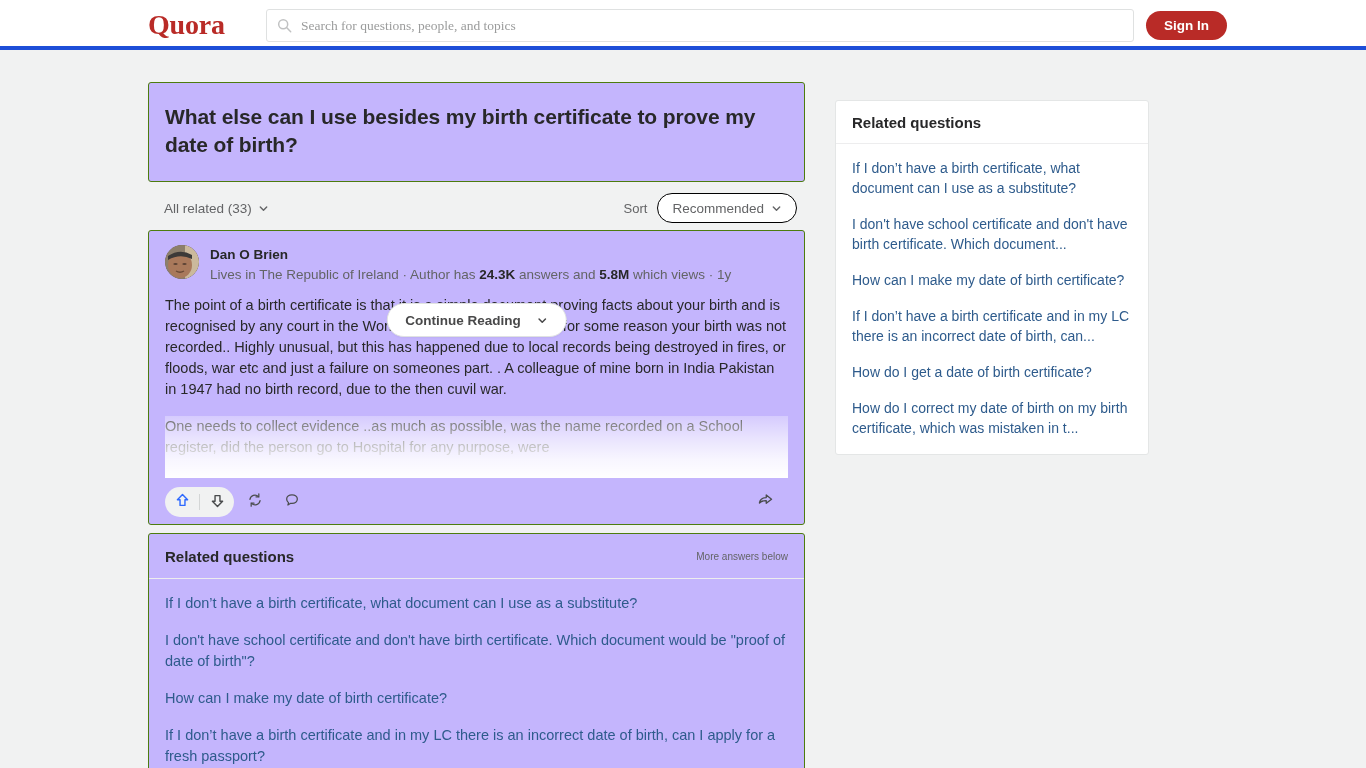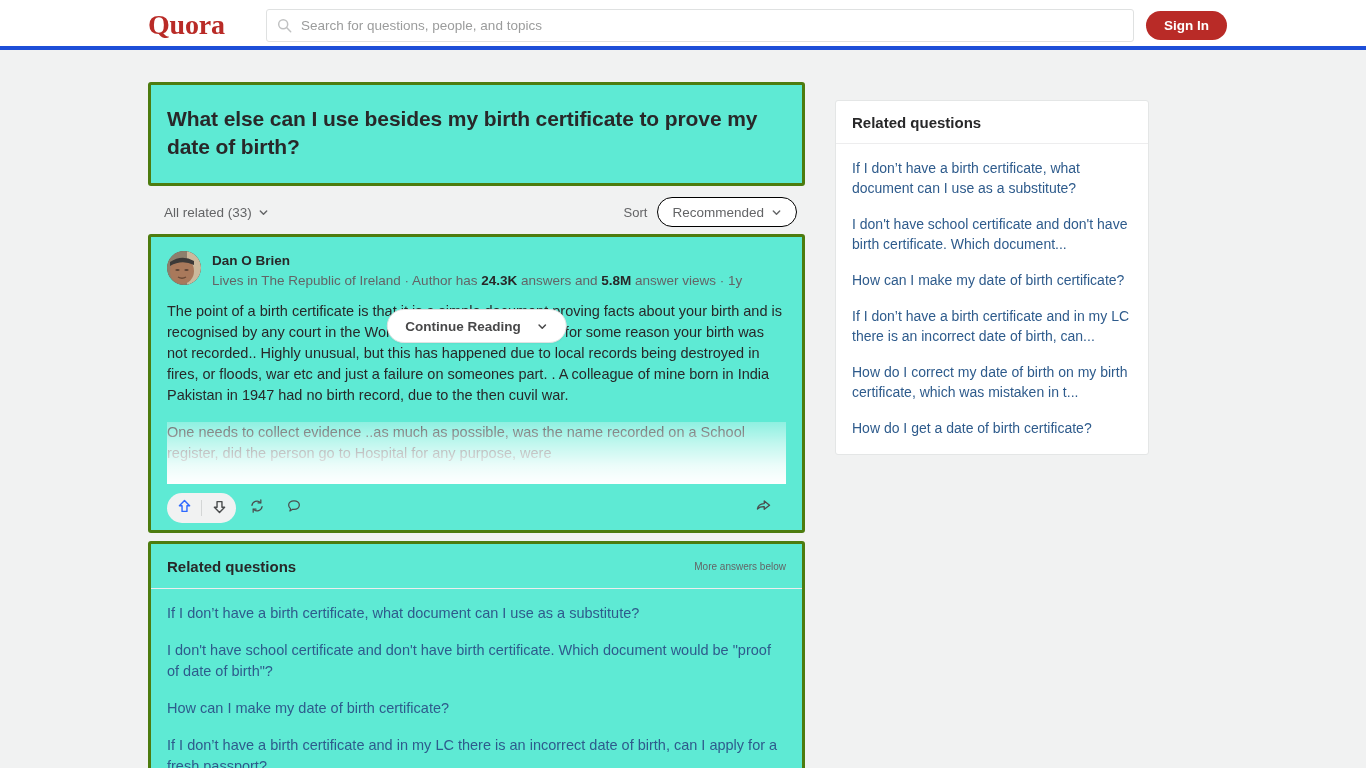--- a/index.html
+++ b/index.html
@@ -62,21 +62,21 @@
     margin-right: 9px;
     opacity: 0.55;
   }
   .search-icon svg { display: block; }
 
   .search-input {
     border: none;
     outline: none;
     background: transparent;
     width: 100%;
-    font-family: Liberation Sans, sans-serif;
+    font-family: Liberation Serif, serif;
     font-size: 13.5px;
     color: #404040;
   }
   .search-input::placeholder { color: #9b9c9c; }
 
   .signin-btn {
     position: absolute;
     left: 1146px;
     top: 11px;
     height: 29px;
@@ -107,22 +107,22 @@
   }
 
   .side-col {
     position: absolute;
     left: 835px;
     top: 50px;
     width: 314px;
   }
 
   .card {
-    background: #5eead4;
-    border: 3px solid #4d7c0f;
+    background: #c4b5fd;
+    border: 1px solid #4d7c0f;
     border-radius: 3px;
     margin-bottom: 0;
   }
 
   
   .question-card { padding: 20px 16px 22px 16px; }
 
   .question-title {
     font-size: 21px;
     font-weight: 700;
@@ -449,21 +449,21 @@
               <path d="M3 11 q12 -8 24 -1 l0 4 q-12 -6 -24 1 z" fill="#3c3a38"></path>
               <ellipse cx="10.5" cy="19" rx="2.2" ry="1.1" fill="#5c4334"></ellipse>
               <ellipse cx="19.5" cy="19" rx="2.2" ry="1.1" fill="#5c4334"></ellipse>
               <path d="M11 26 q4 2.5 8 0" stroke="#6b4a36" stroke-width="1.3" fill="none"></path>
             </g>
           </svg>
         </div>
 
         <div class="author-meta">
           <div class="author-name">Dan O Brien</div>
-          <div class="author-credential"><span>Lives in The Republic of Ireland · Author has </span><b>24.3K</b><span> answers and </span><b>5.8M</b><span> answer views · </span><span>1y</span></div>
+          <div class="author-credential"><span>Lives in The Republic of Ireland · Author has </span><b>24.3K</b><span> answers and </span><b>5.8M</b><span> which views · </span><span>1y</span></div>
         </div>
       </div>
 
       <div class="answer-body">
         <p>The point of a birth certificate is that it is a simple document proving facts about your birth and is recognised by any court in the World. Now let us assume that for some reason your birth was not recorded.. Highly unusual, but this has happened due to local records being destroyed in fires, or floods, war etc and just a failure on someones part. . A colleague of mine born in India Pakistan in 1947 had no birth record, due to the then cuvil war.</p>
         <div class="fade-zone">
           <p>One needs to collect evidence ..as much as possible, was the name recorded on a School register, did the person go to Hospital for any purpose, were</p>
           <div class="fade-mask"></div>
         </div>
         <div class="continue-btn">
@@ -540,18 +540,18 @@
   </div>
 
   <div class="side-col">
     <div class="side-card">
       <div class="side-head">Related questions</div>
       <div class="side-list">
         <div class="side-q">If I don’t have a birth certificate, what document can I use as a substitute?</div>
         <div class="side-q">I don't have school certificate and don't have birth certificate. Which document...</div>
         <div class="side-q">How can I make my date of birth certificate?</div>
         <div class="side-q">If I don’t have a birth certificate and in my LC there is an incorrect date of birth, can...</div>
+        <div class="side-q">How do I get a date of birth certificate?</div>
         <div class="side-q">How do I correct my date of birth on my birth certificate, which was mistaken in t...</div>
-        <div class="side-q">How do I get a date of birth certificate?</div>
       </div>
     </div>
   </div>
 </div>
 
 </body></html>

